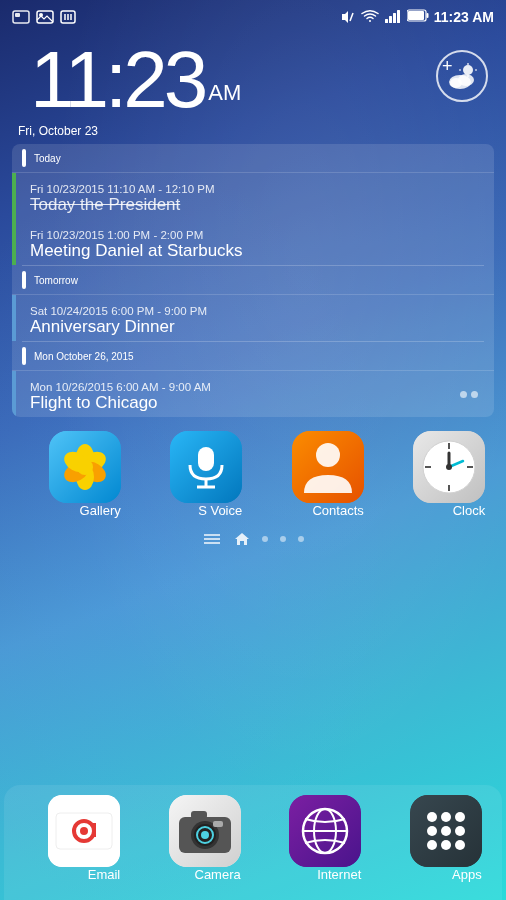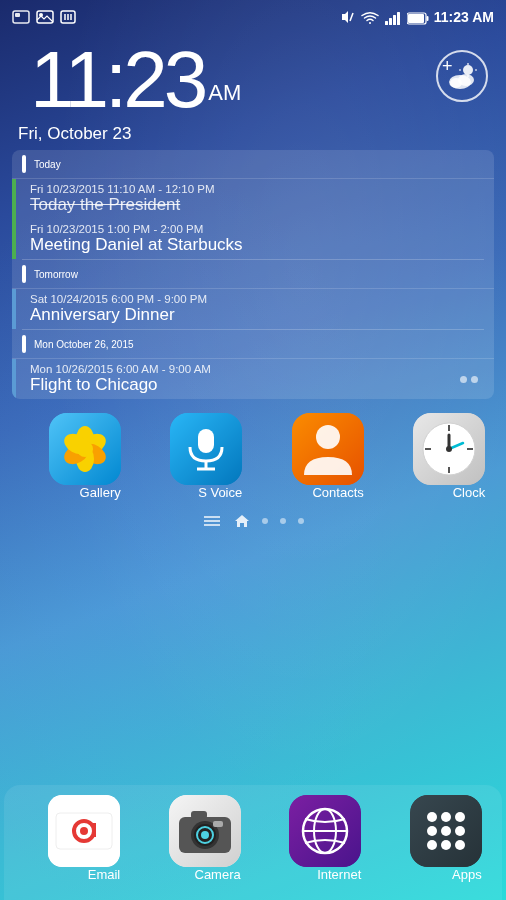--- a/index.html
+++ b/index.html
@@ -46,21 +46,21 @@
     }
 
     .status-icons-left {
       display: flex;
       gap: 6px;
       align-items: center;
     }
 
     .status-icons-right {
       display: flex;
-      align-items: flex-end;
+      align-items: flex-start;
       gap: 5px;
     }
 
     .status-time {
       color: white;
       font-size: 14px;
       font-weight: 600;
     }
 
     
@@ -114,21 +114,21 @@
       color: white;
       font-size: 18px;
       position: absolute;
       left: 4px;
       top: 4px;
     }
 
     
     .date-label {
       color: white;
-      font-size: 17px;
+      font-size: 12px;
       font-weight: 300;
       padding: 0 18px 6px 18px;
     }
 
     
     .calendar-widget {
       margin: 0 12px;
       background: rgba(255,255,255,0.12);
       border-radius: 8px;
       overflow: hidden;
@@ -156,20 +156,21 @@
 
     .cal-event {
       padding: 4px 10px 4px 14px;
       border-left: 4px solid transparent;
       margin-left: 0;
     }
 
     .cal-event-time {
       color: rgba(255,255,255,0.85);
       font-size: 11.5px;
+      margin-top: 6px;
     }
 
     .cal-event-title {
       color: white;
       font-size: 17px;
       font-weight: 400;
     }
 
     .cal-event-title.strikethrough {
       text-decoration: line-through;

